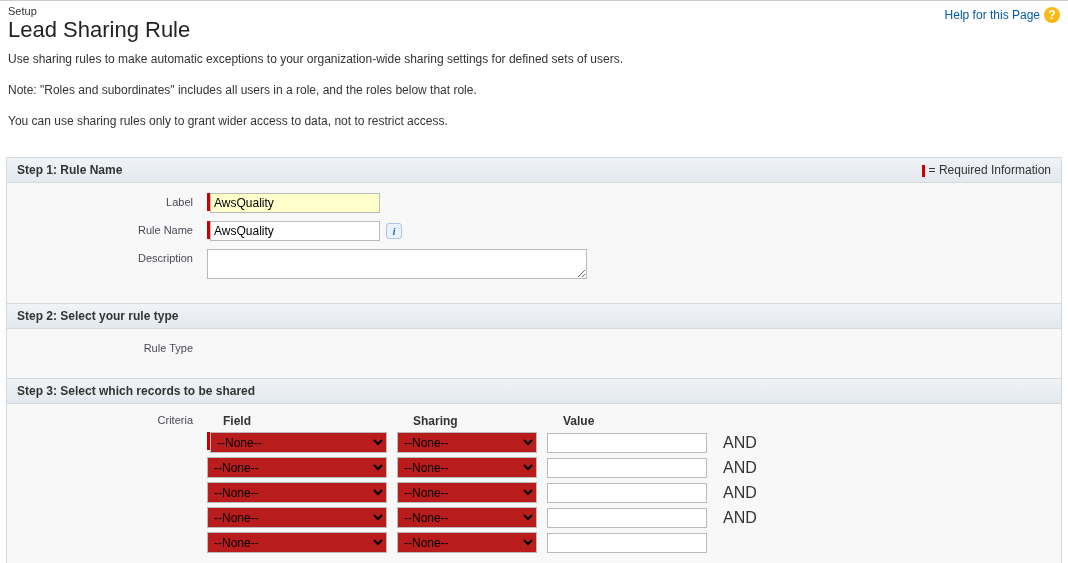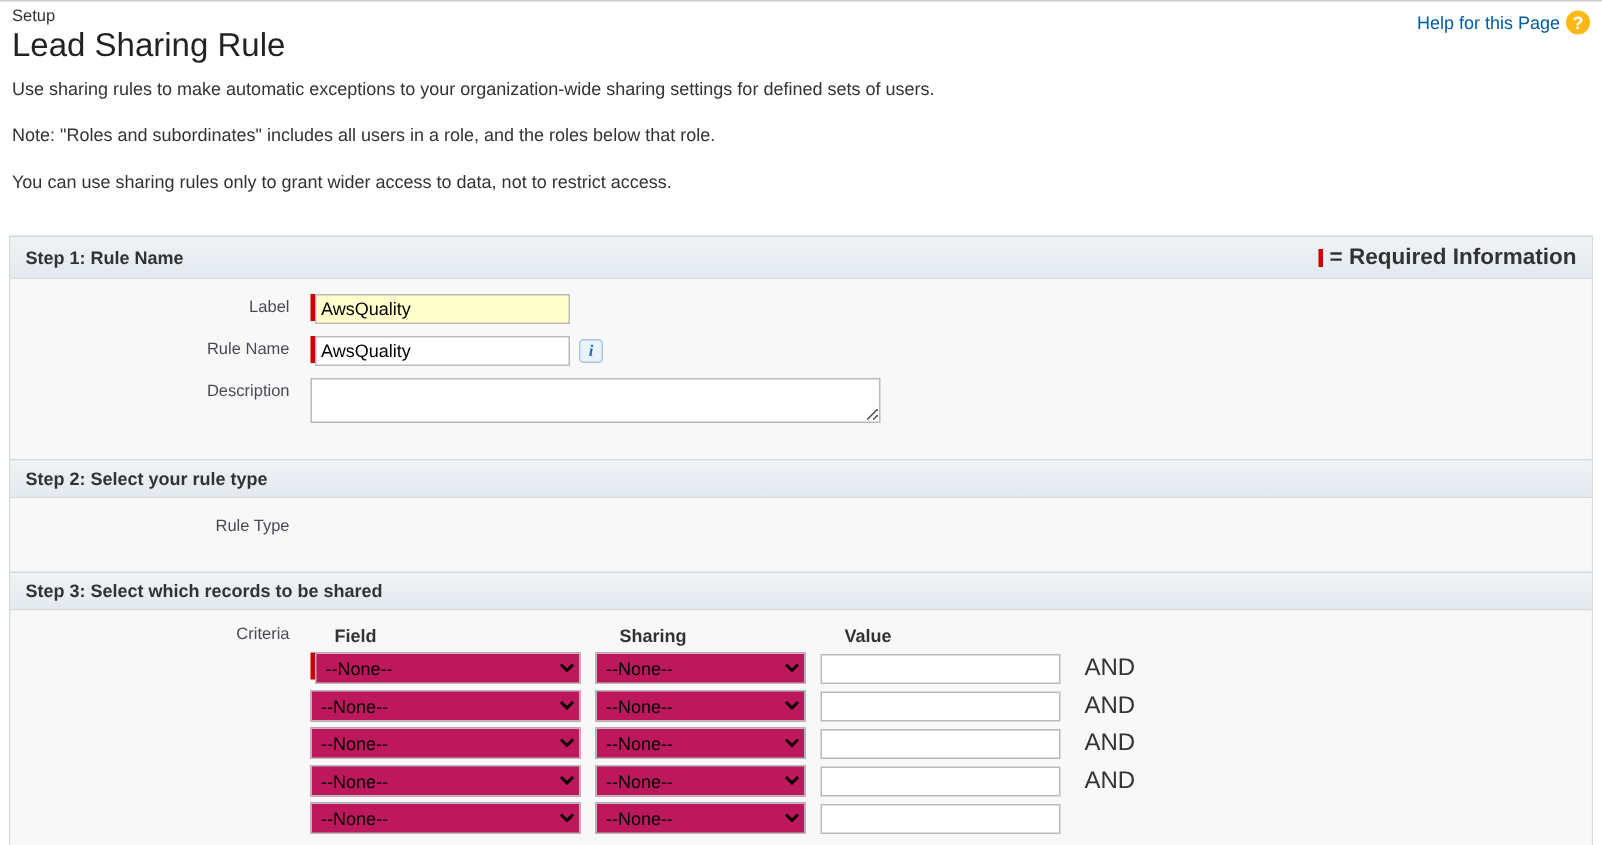--- a/index.html
+++ b/index.html
@@ -64,21 +64,21 @@
     border-bottom: 1px solid #d4dadc;
     padding: 5px 10px;
     font-weight: bold;
     font-size: 12px;
     color: #333;
     display: flex;
     justify-content: space-between;
     align-items: center;
   }
   .step-header:first-child { border-top: none; }
-  .req-info { font-weight: bold; font-size: 15px; }
+  .req-info { font-weight: normal; font-size: 12px; }
   .req-bar {
     display: inline-block;
     width: 3px; height: 12px;
     background: #c00;
     vertical-align: middle;
     margin-right: 4px;
   }
   .step-body {
     background: #f8f8f8;
     padding: 10px 10px 16px 10px;
@@ -142,21 +142,21 @@
     width: 190px;
     text-align: right;
     padding-right: 14px;
     color: #4a4a56;
     font-size: 11px;
   }
   .criteria-area { display: flex; }
   select.sel {
     height: 21px;
     border: 1px solid #bababa;
-    background: #be185d;
+    background: #b91c1c;
     font-size: 12px;
     padding: 1px 2px;
   }
   .sel-field { width: 180px; }
   .sel-op { width: 140px; }
   .val-input { width: 160px; height: 20px; border: 1px solid #bababa; padding: 1px 3px; font-size: 12px; }
   .and-txt { font-size: 16px; color: #333; padding-left: 6px; width: 40px; }
   .req-field-wrap { display: inline-flex; align-items: stretch; }
 </style>
 </head>

